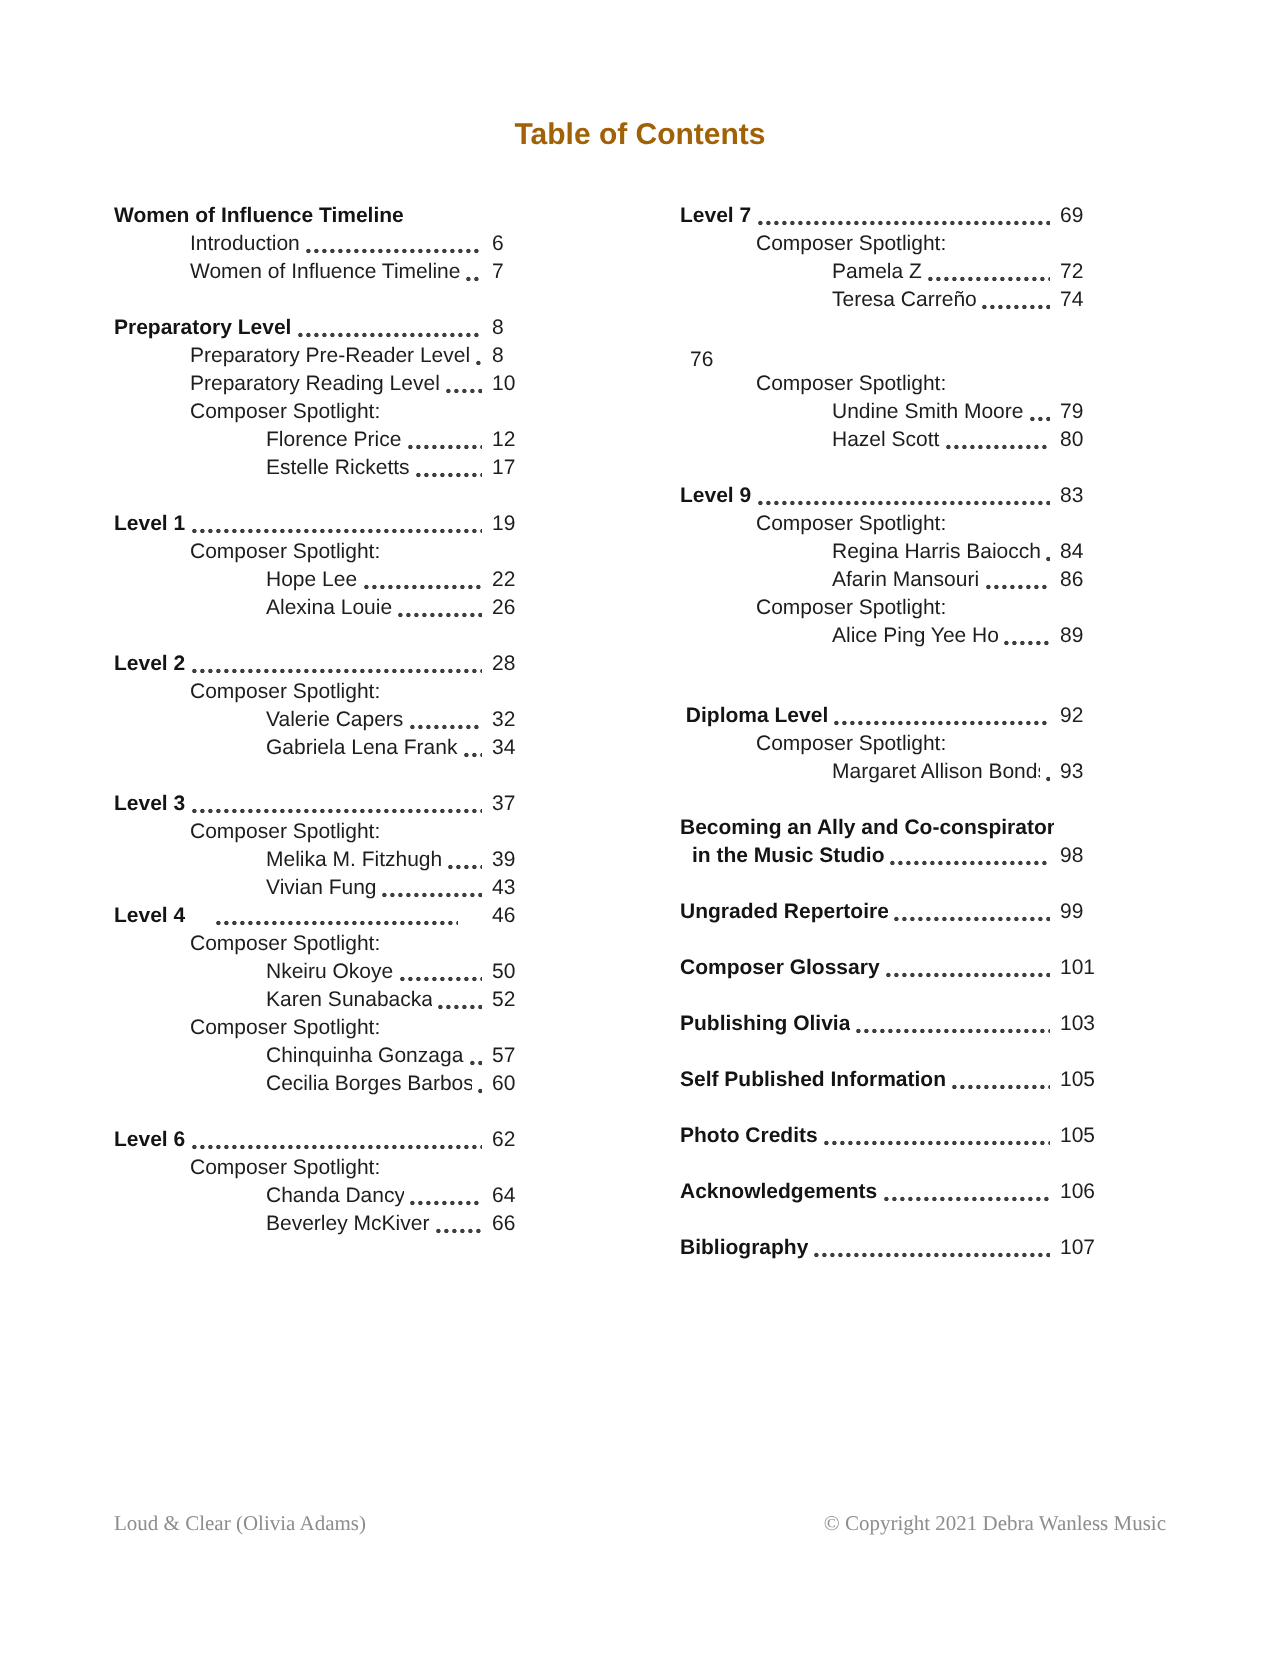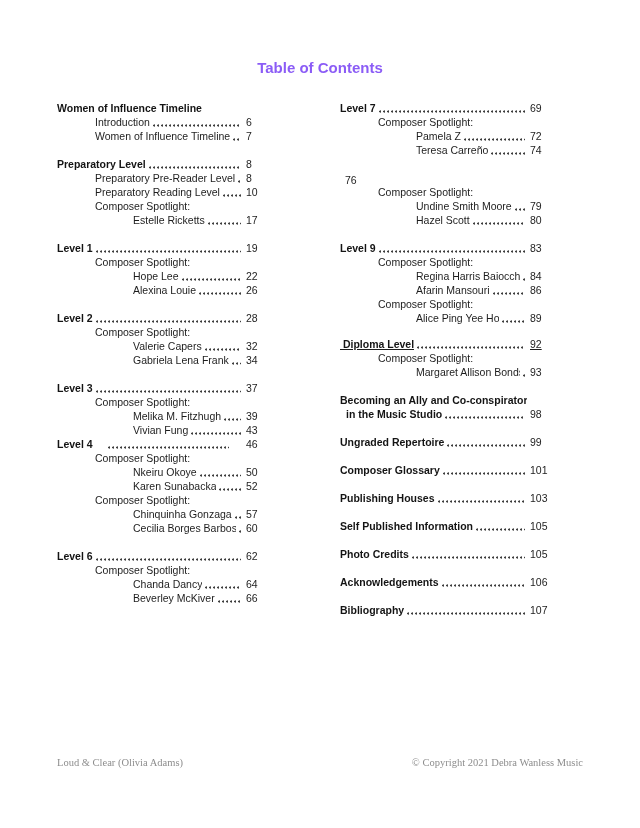--- a/index.html
+++ b/index.html
@@ -18,21 +18,21 @@
   }
   .title {
     position: absolute;
     top: 59px;
     left: 0;
     width: 100%;
     margin: 0;
     text-align: center;
     font-size: 15px;
     font-weight: bold;
-    color: #8b5cf6;
+    color: #a16207;
   }
   .col {
     position: absolute;
     top: 101px;
     font-size: 10.5px;
     line-height: 14px;
   }
   .col-left  { left: 57px;  width: 215px; }
   .col-right { left: 340px; width: 216px; }
   .toc-row {
@@ -110,20 +110,25 @@
       </div>
       <div class="toc-row indent-1">
         <span class="entry-text">Preparatory Reading Level</span>
         <span class="leader"></span>
         <span class="page-num">10</span>
       </div>
       <div class="toc-row indent-1">
         <span class="entry-text">Composer Spotlight:</span>
       </div>
       <div class="toc-row indent-2">
+        <span class="entry-text">Florence Price</span>
+        <span class="leader"></span>
+        <span class="page-num">12</span>
+      </div>
+      <div class="toc-row indent-2">
         <span class="entry-text">Estelle Ricketts</span>
         <span class="leader"></span>
         <span class="page-num">17</span>
       </div>
       <div class="toc-row bold indent-0" style="margin-top: 14px;">
         <span class="entry-text">Level 1</span>
         <span class="leader"></span>
         <span class="page-num">19</span>
       </div>
       <div class="toc-row indent-1">
@@ -281,21 +286,21 @@
         <span class="page-num">86</span>
       </div>
       <div class="toc-row indent-1">
         <span class="entry-text">Composer Spotlight:</span>
       </div>
       <div class="toc-row indent-2">
         <span class="entry-text">Alice Ping Yee Ho</span>
         <span class="leader"></span>
         <span class="page-num">89</span>
       </div>
-      <div class="toc-row bold indent-0" style="margin-top: 12px; text-decoration: underline;">
+      <div class="toc-row bold indent-0" style="margin-top: 26px;">
         <span class="entry-text"> Diploma Level</span>
         <span class="leader"></span>
         <span class="page-num">92</span>
       </div>
       <div class="toc-row indent-1">
         <span class="entry-text">Composer Spotlight:</span>
       </div>
       <div class="toc-row indent-2">
         <span class="entry-text">Margaret Allison Bonds</span>
         <span class="leader"></span>
@@ -313,21 +318,21 @@
         <span class="entry-text">Ungraded Repertoire</span>
         <span class="leader"></span>
         <span class="page-num">99</span>
       </div>
       <div class="toc-row bold indent-0" style="margin-top: 14px;">
         <span class="entry-text">Composer Glossary</span>
         <span class="leader"></span>
         <span class="page-num">101</span>
       </div>
       <div class="toc-row bold indent-0" style="margin-top: 14px;">
-        <span class="entry-text">Publishing Houses</span>
+        <span class="entry-text">Publishing Olivia</span>
         <span class="leader"></span>
         <span class="page-num">103</span>
       </div>
       <div class="toc-row bold indent-0" style="margin-top: 14px; align-items: flex-end;">
         <span class="entry-text">Self Published Information</span>
         <span class="leader"></span>
         <span class="page-num">105</span>
       </div>
       <div class="toc-row bold indent-0" style="margin-top: 14px;">
         <span class="entry-text">Photo Credits</span>

